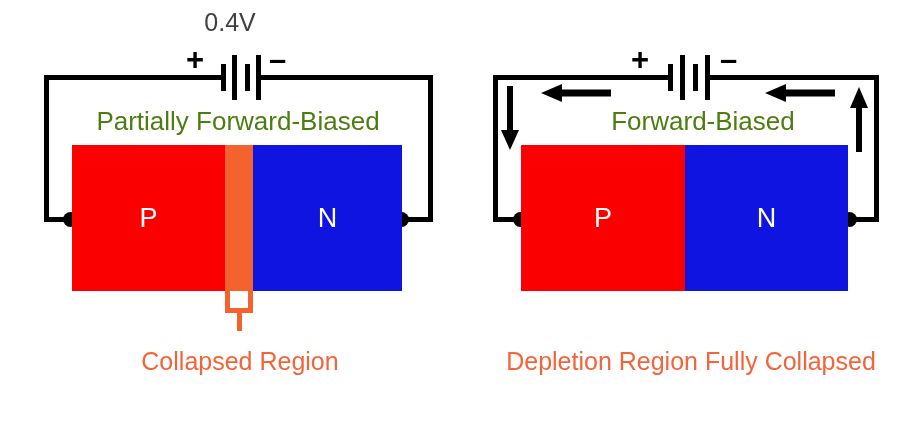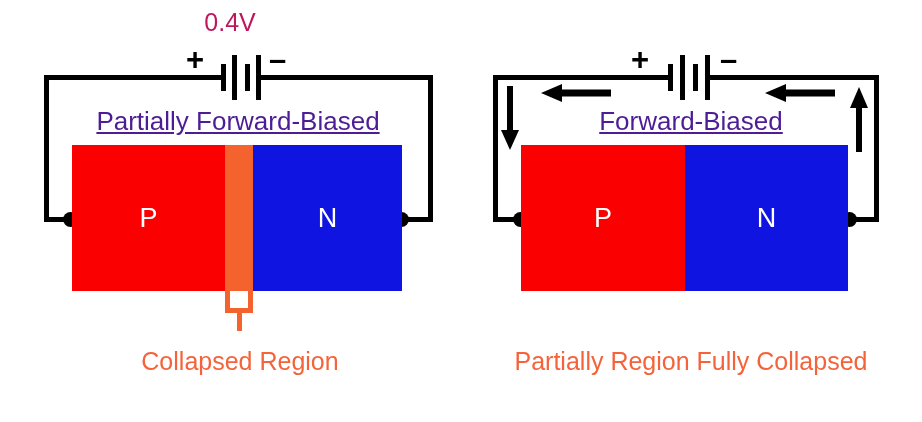--- a/index.html
+++ b/index.html
@@ -24,31 +24,30 @@
     height: 422px;
   }
   #panel-left  { left: 0; }
   #panel-right { left: 461px; }
 
   
   .voltage-label {
     position: absolute;
     text-align: center;
     font-size: 25px;
-    color: #be185d;
+    color: #404040;
     white-space: nowrap;
     letter-spacing: 0px;
   }
   .bias-label {
     position: absolute;
     text-align: center;
     font-size: 26px;
-    color: #4c1d95;
-    white-space: nowrap;
-    text-decoration: underline;
+    color: #4d7c0f;
+    white-space: nowrap;
   }
   .caption {
     position: absolute;
     text-align: center;
     font-size: 25px;
     color: #f4633a;
     white-space: nowrap;
   }
   .sign {
     position: absolute;
@@ -188,24 +187,24 @@
     <svg class="arrow-svg" style="left:300px; top:82px;" width="76" height="24" viewBox="0 0 76 24">
       <line x1="74" y1="11" x2="22" y2="11" stroke="#000000" stroke-width="7"></line>
       <polygon points="4,11 25,2 25,20" fill="#000000"></polygon>
     </svg>
 
     <svg class="arrow-svg" style="left:387px; top:84px;" width="24" height="70" viewBox="0 0 24 70">
       <line x1="11" y1="68" x2="11" y2="18" stroke="#000000" stroke-width="6"></line>
       <polygon points="11,3 2,24 20,24" fill="#000000"></polygon>
     </svg>
 
-    <div class="bias-label" style="left:60px; top:106px; width:340px;">Forward-Biased</div>
+    <div class="bias-label" style="left:72px; top:106px; width:340px;">Forward-Biased</div>
 
     <div class="block block-p" style="left:60px; top:145px; width:164px; height:146px;"></div>
     <div class="block block-n" style="left:224px; top:145px; width:163px; height:146px;"></div>
 
     <div class="block-letter" style="left:60px; top:203px; width:164px;">P</div>
     <div class="block-letter" style="left:224px; top:203px; width:163px;">N</div>
 
-    <div class="caption" style="left:10px; top:347px; width:440px;">Partially Region Fully Collapsed</div>
+    <div class="caption" style="left:10px; top:347px; width:440px;">Depletion Region Fully Collapsed</div>
   </div>
 
 </div>
 
 </body></html>

